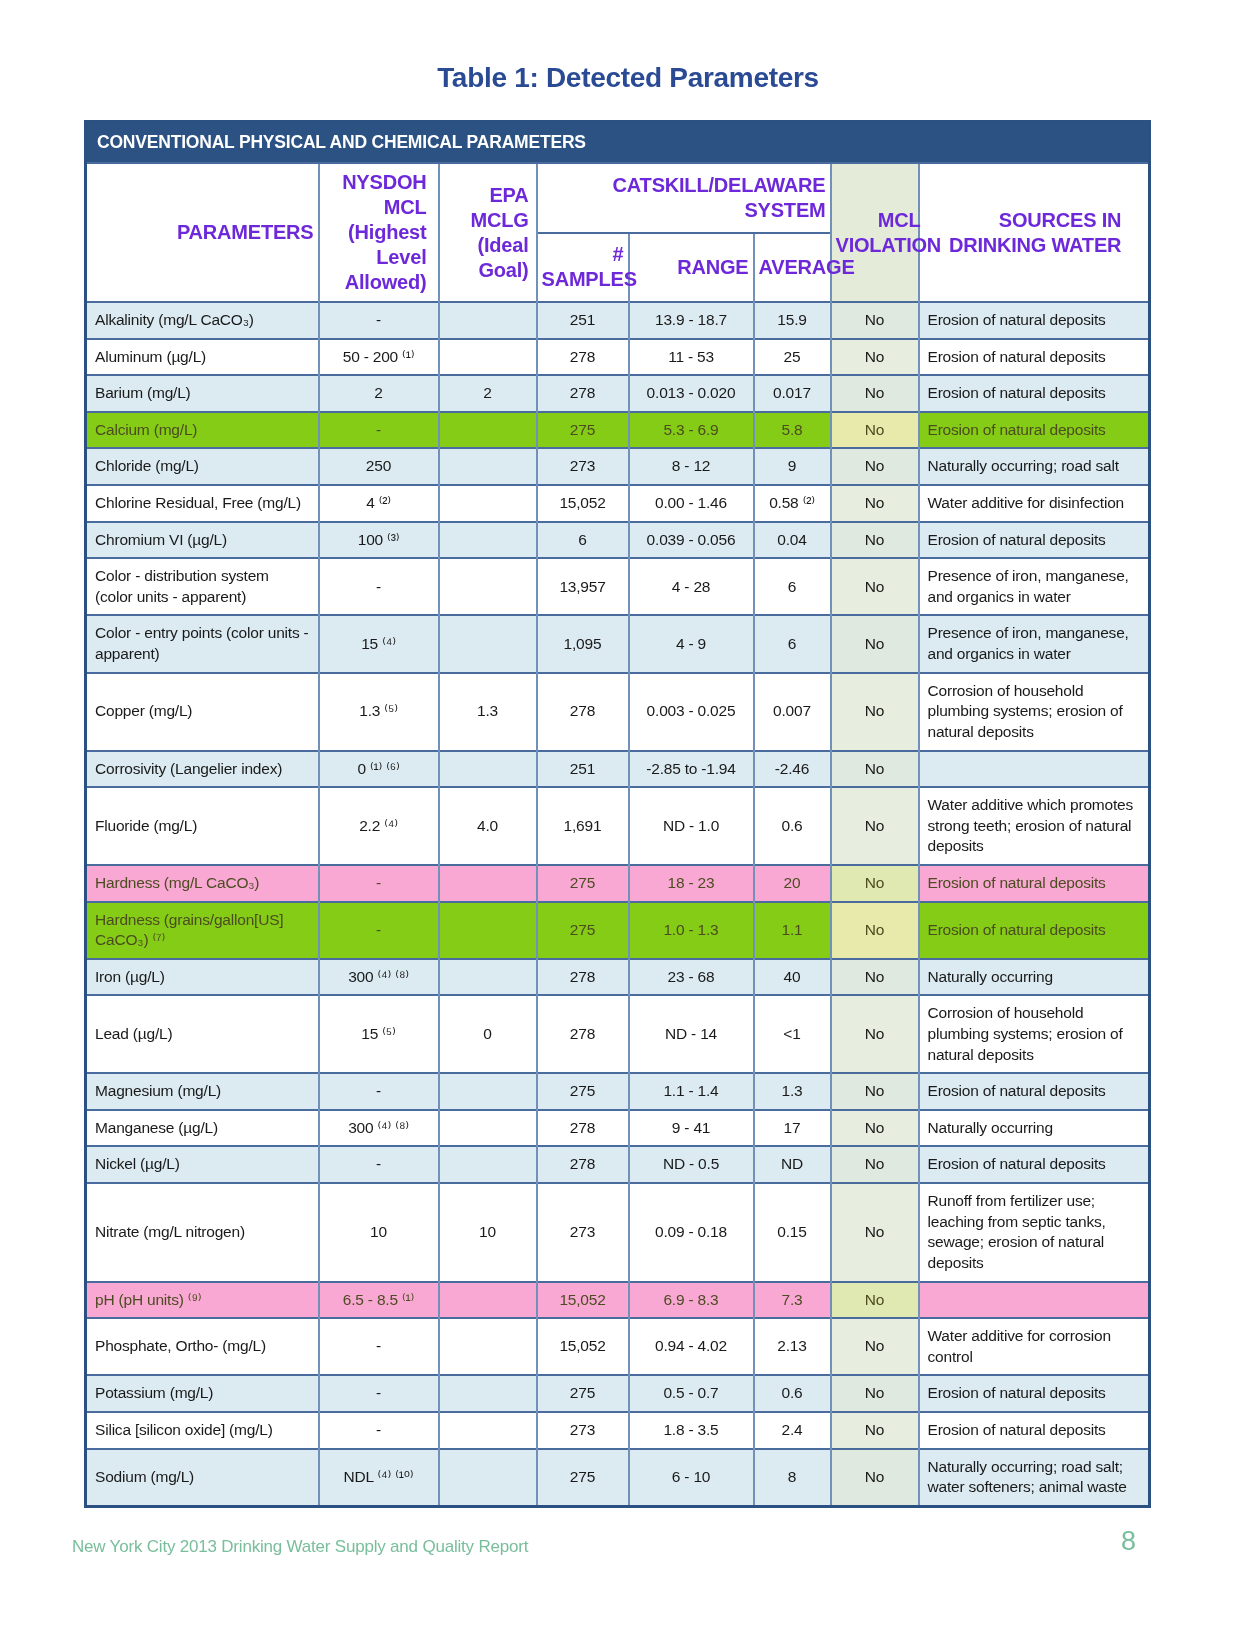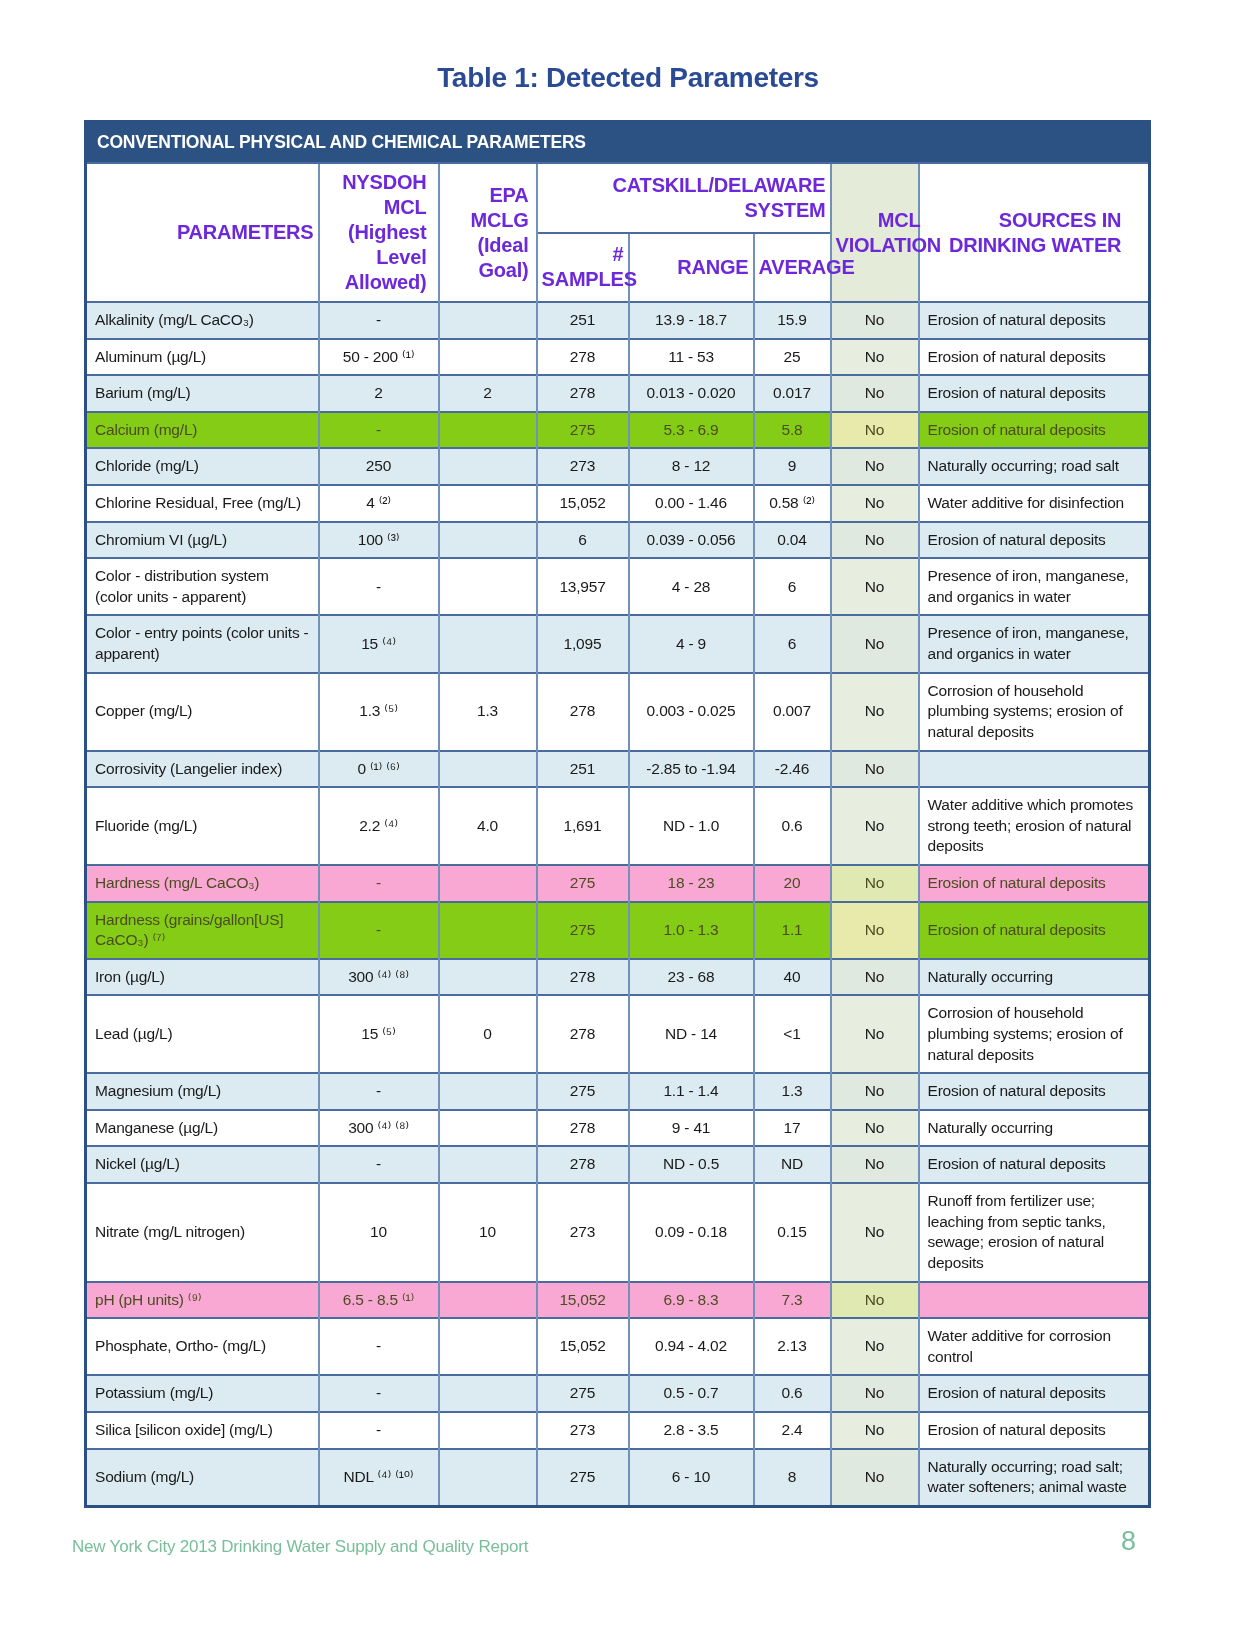--- a/index.html
+++ b/index.html
@@ -376,21 +376,21 @@
             <td class="c">0.5 - 0.7</td>
             <td class="c">0.6</td>
             <td class="c mcl-cell">No</td>
             <td class="sources-cell">Erosion of natural deposits</td>
           </tr>
           <tr class="row-white">
             <td class="param-cell">Silica [silicon oxide] (mg/L)</td>
             <td class="c">-</td>
             <td class="c"></td>
             <td class="c">273</td>
-            <td class="c">2.8 - 3.5</td>
+            <td class="c">1.8 - 3.5</td>
             <td class="c">2.4</td>
             <td class="c mcl-cell">No</td>
             <td class="sources-cell">Erosion of natural deposits</td>
           </tr>
           <tr class="row-blue">
             <td class="param-cell">Sodium (mg/L)</td>
             <td class="c">NDL ⁽⁴⁾ ⁽¹⁰⁾</td>
             <td class="c"></td>
             <td class="c">275</td>
             <td class="c">6 - 10</td>

